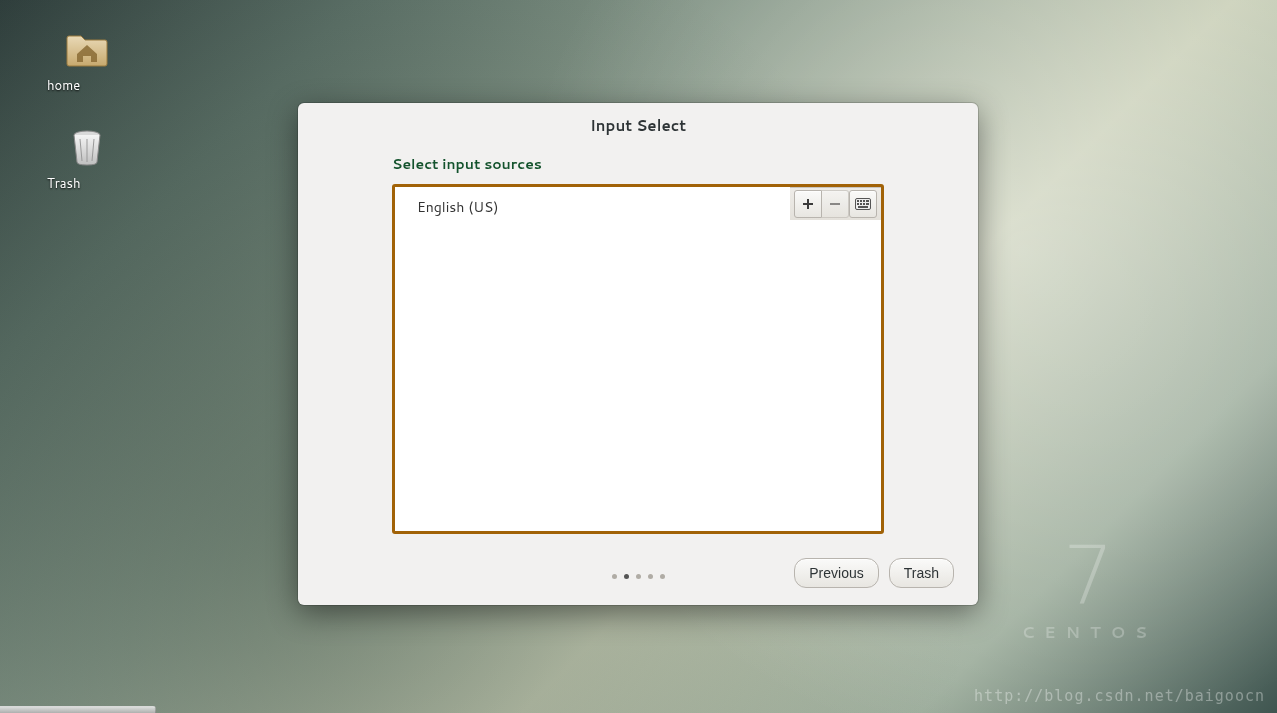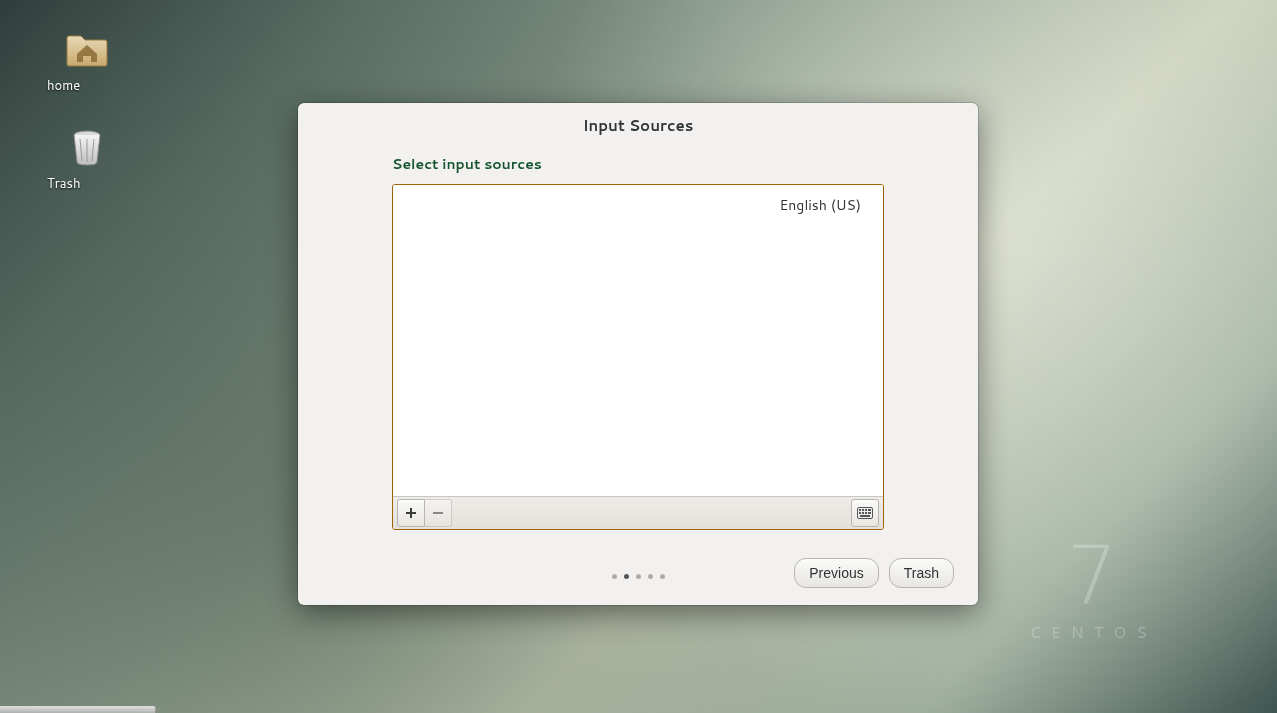--- a/index.html
+++ b/index.html
@@ -58,21 +58,21 @@
   .brand .seven {
     font-size: 80px;
     font-weight: 300;
     line-height: 1;
     font-family: "Segoe UI Light", "DejaVu Sans", sans-serif;
     letter-spacing: 2px;
   }
   .brand .centos {
     font-size: 16px;
     letter-spacing: 10px;
-    font-weight: 400;
+    font-weight: 700;
     margin-top: 4px;
   }
 
   .watermark-url {
     position: absolute;
     right: 12px;
     bottom: 8px;
     color: rgba(255,255,255,0.35);
     font-family: monospace;
     font-size: 15px;
@@ -123,28 +123,26 @@
   }
 
   .section-label {
     font-weight: bold;
     font-size: 14px;
     color: #14532d;
     margin-bottom: 10px;
   }
 
   .source-frame {
-    border: 1px solid #a16207;
+    border: 3px solid #a16207;
     border-radius: 3px;
     background: #fff;
     display: flex;
-    flex-direction: column;
     height: 344px;
     overflow: hidden;
-    text-align: right;
   }
 
   .source-list {
     flex: 1;
     background: #ffffff;
     overflow-y: auto;
   }
 
   .source-item {
     padding: 10px 22px;
@@ -270,25 +268,26 @@
       </svg>
     </div>
     <span class="label">Trash</span>
   </div>
 
   <div class="brand">
     <div class="seven">7</div>
     <div class="centos">CENTOS</div>
   </div>
 
+  <div class="watermark-url">http://blog.csdn.net/baigoocn</div>
 
   <div class="taskbar"></div>
 
   <div class="dialog">
-    <div class="dialog-title">Input Sources</div>
+    <div class="dialog-title">Input Select</div>
 
     <div class="dialog-body">
       <div class="section-label">Select input sources</div>
 
       <div class="source-frame">
         <div class="source-list">
           <div class="source-item">English (US)</div>
         </div>
         <div class="source-toolbar">
           <div class="tb-btn add">

